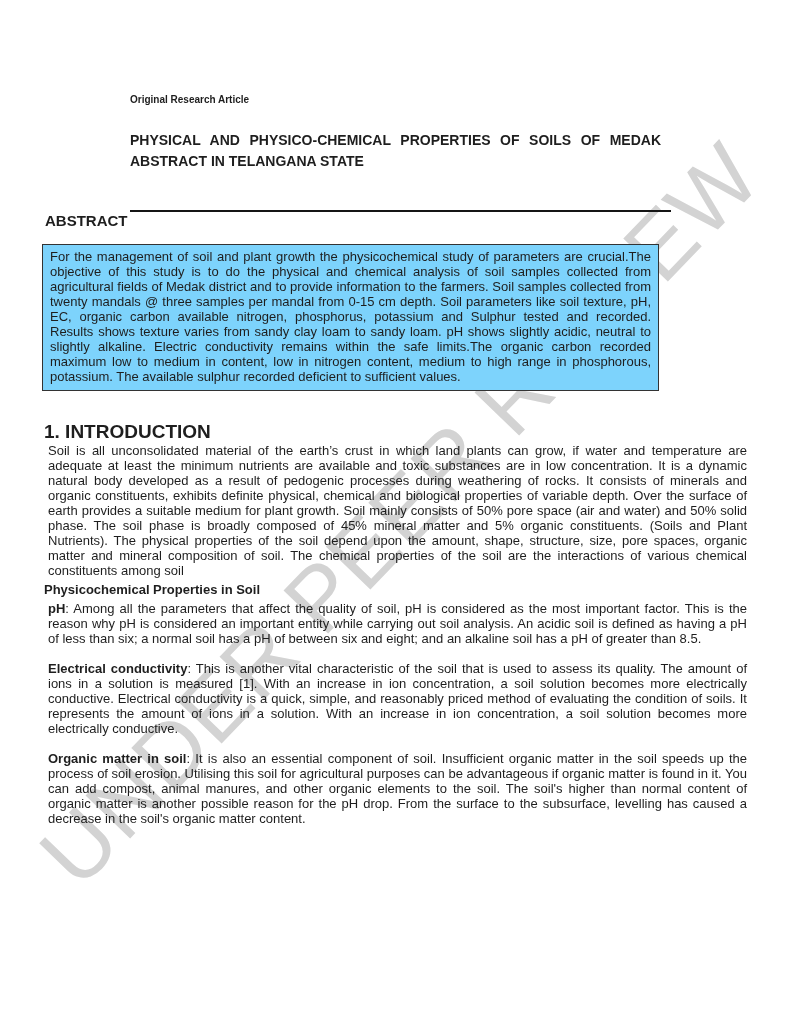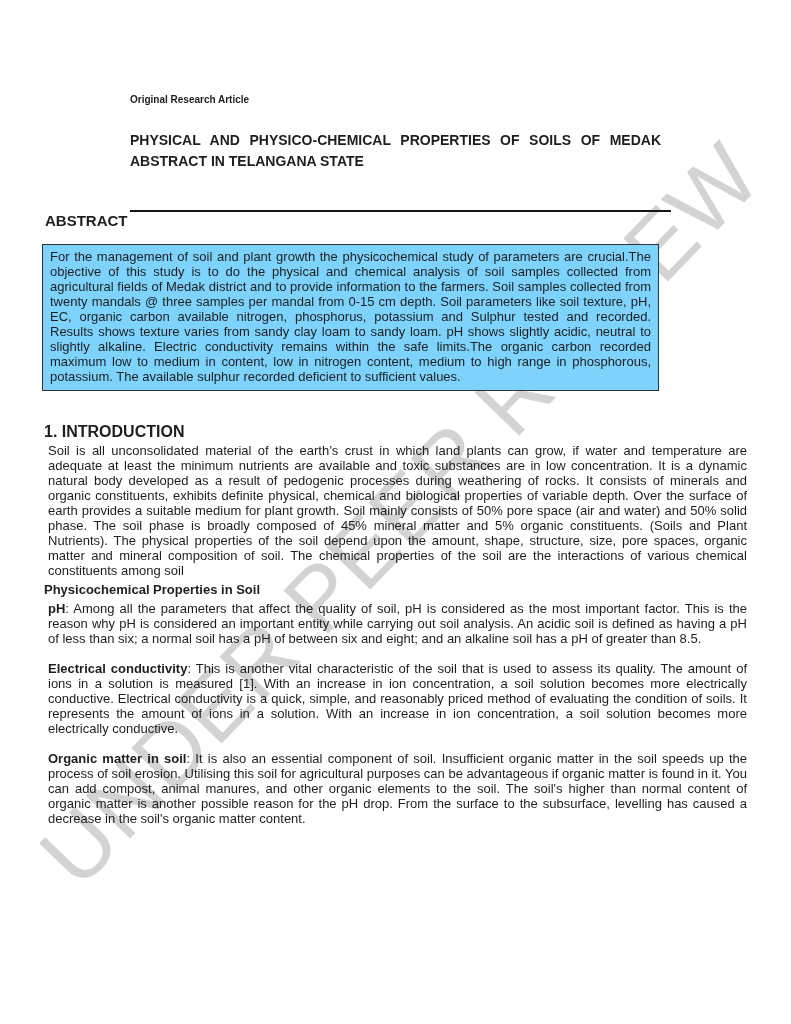--- a/index.html
+++ b/index.html
@@ -58,21 +58,21 @@
   }
   .keywords {
     position: absolute; left: 45px; top: 397px;
     font-size: 13px; font-style: italic;
   }
   .main {
     position: absolute; left: 44px; top: 424px; width: 707px;
     font-size: 13px; line-height: 15px;
   }
   .section-heading {
-    font-size: 16px; font-weight: bold;
+    font-size: 19px; font-weight: bold;
     margin: 0 0 2px 0;
   }
   .para { margin: 4px; text-align: justify; }
   .para-stretch { margin: 0; text-align: justify; text-align-last: justify; }
   .sub-heading { font-weight: bold; margin: 0; }
   .term { font-weight: bold; }
   .spaced { margin-top: 15px; }
 </style>
 </head>
 <body>

